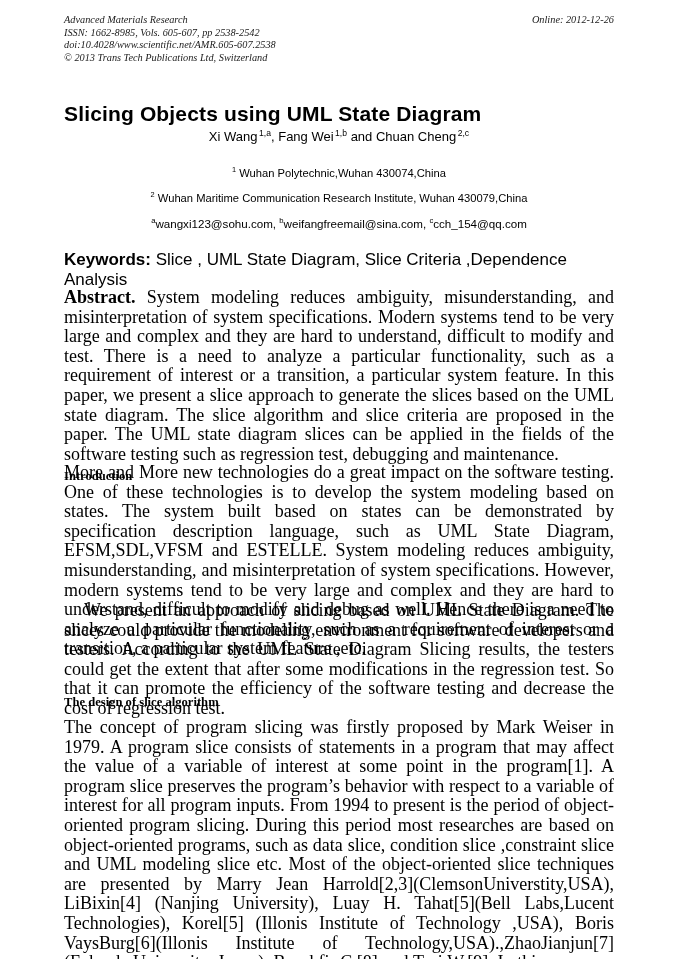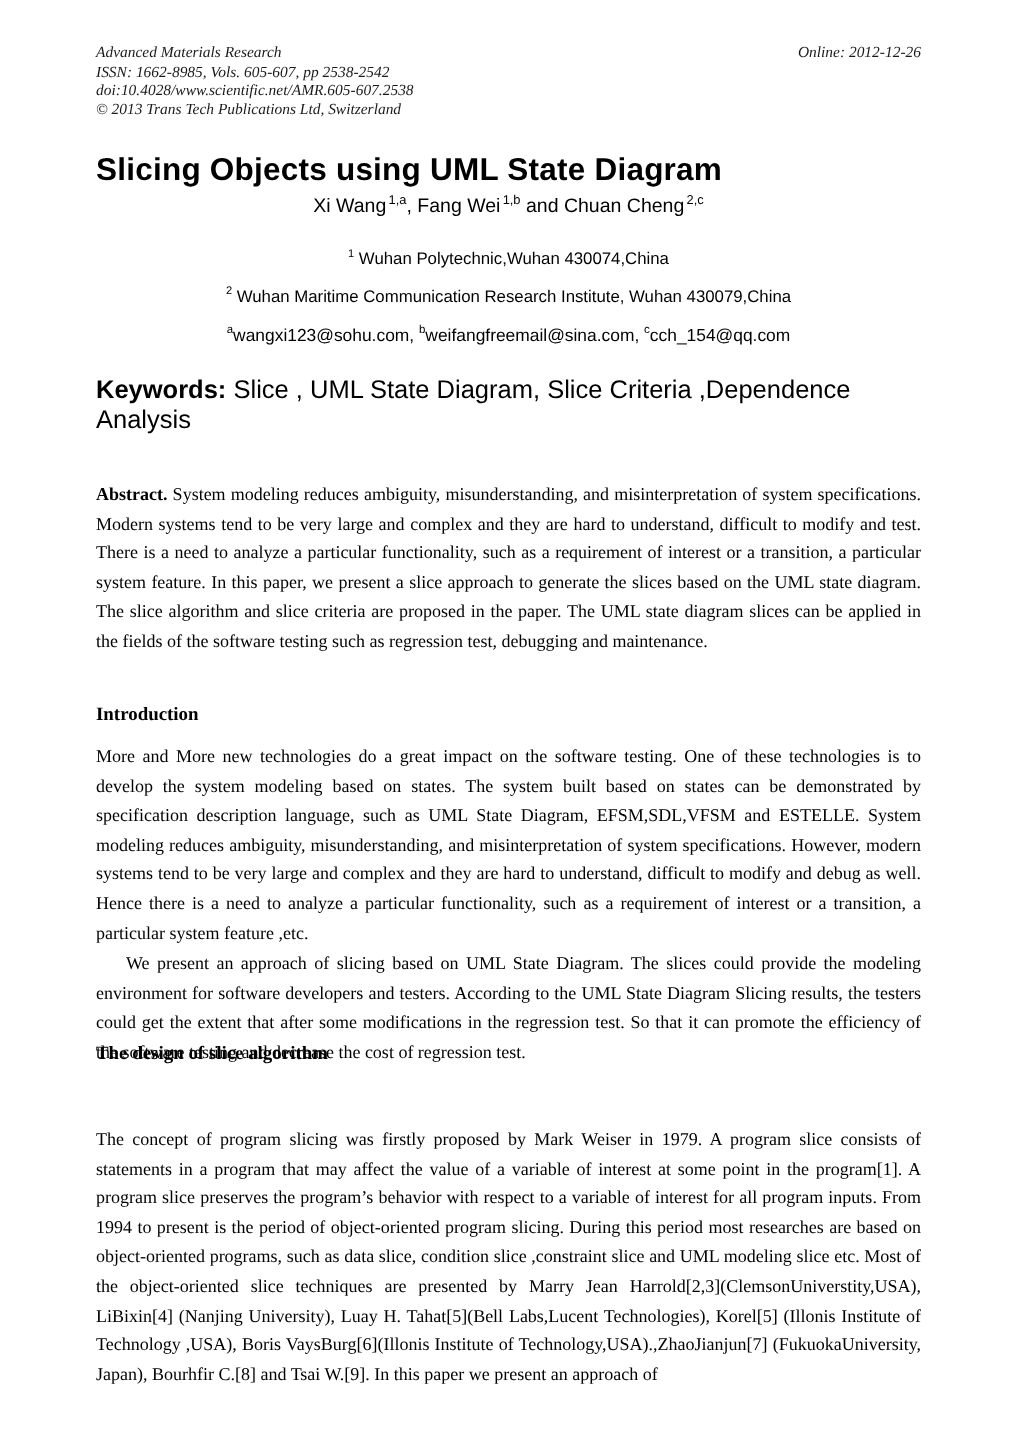--- a/index.html
+++ b/index.html
@@ -14,21 +14,21 @@
     background: #ffffff;
     overflow: hidden;
     font-family: "Liberation Serif", serif;
     color: #000000;
   }
 
   
   .journal-header {
     position: absolute;
     left: 64px;
-    top: 30px;
+    top: 14px;
     width: 550px;
     font-family: "Liberation Serif", serif;
     font-style: italic;
     font-size: 10.3px;
     line-height: 12.6px;
     color: #1a1a1a;
   }
   .journal-header .row-top {
     display: flex;
     justify-content: space-between;
@@ -102,25 +102,24 @@
   .keywords .kw-label {
     font-weight: bold;
   }
 
   
   .body-block {
     position: absolute;
     left: 64px;
     width: 550px;
     font-family: "Liberation Serif", serif;
-    font-size: 12px;
+    font-size: 18px;
     line-height: 19.6px;
     text-align: justify;
     text-justify: inter-word;
-    margin-top: 32px;
   }
   .sec-head {
     position: absolute;
     left: 64px;
     width: 550px;
     font-family: "Liberation Serif", serif;
     font-weight: bold;
     font-size: 12.6px;
     line-height: 16px;
   }

